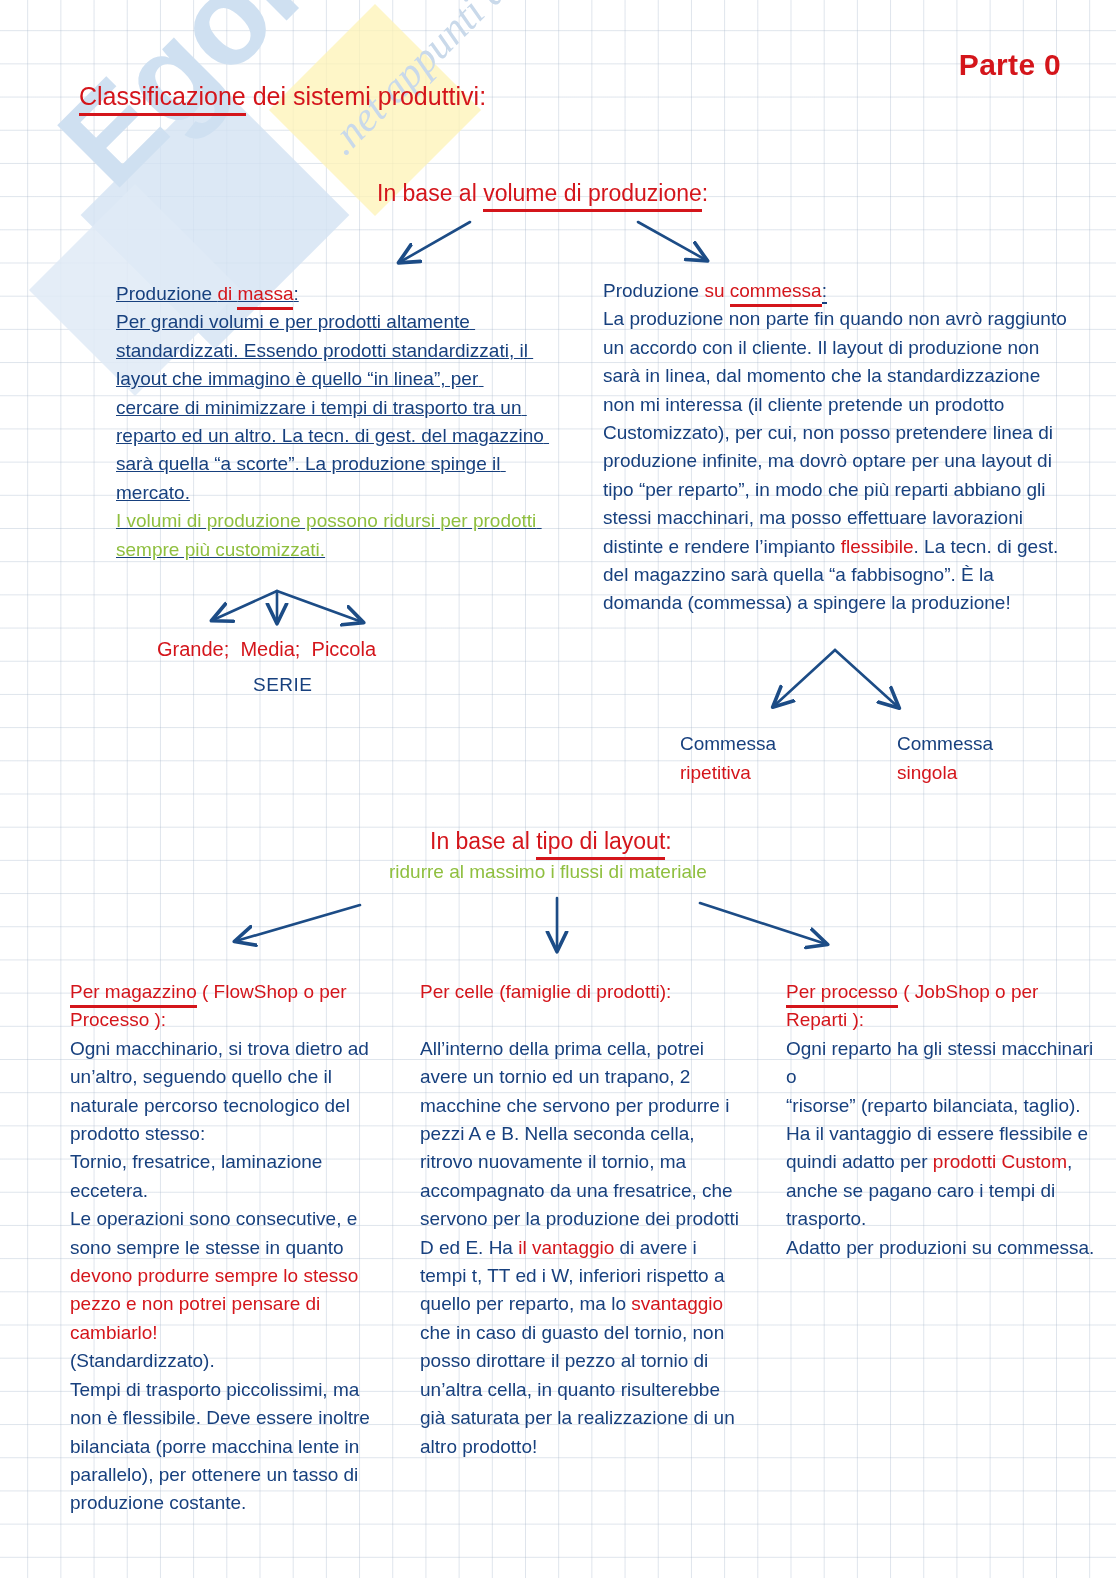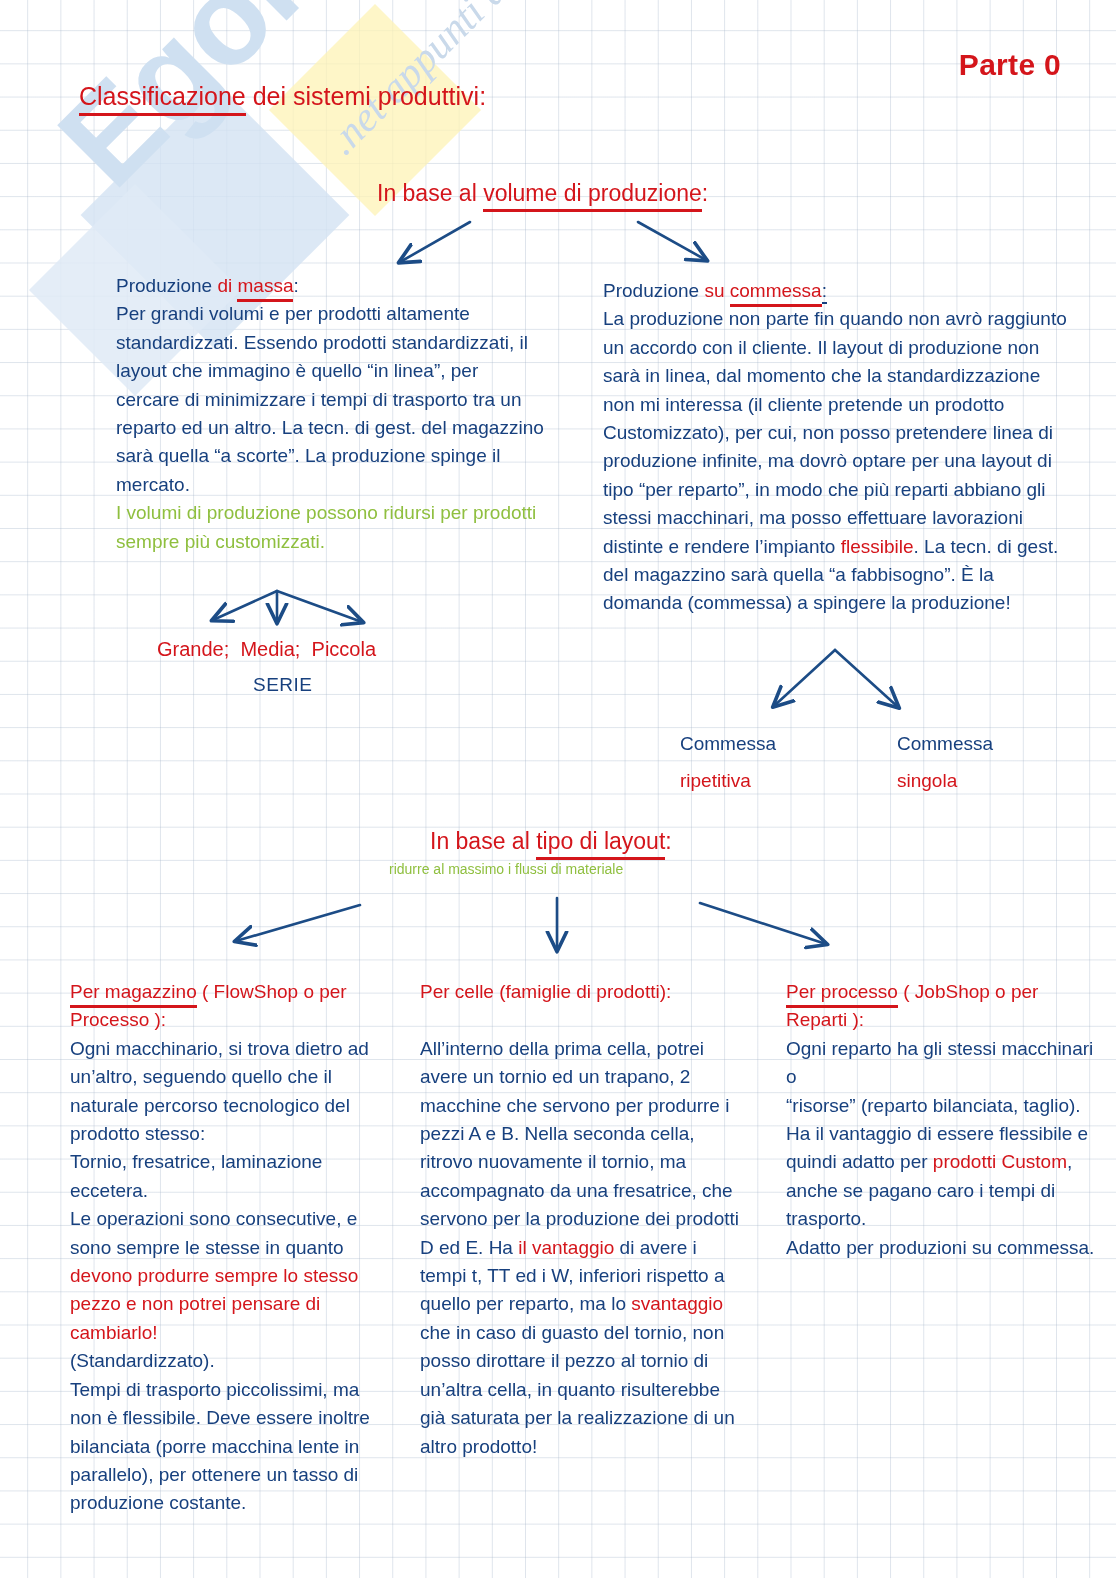--- a/index.html
+++ b/index.html
@@ -112,60 +112,60 @@
     color: #d4151b;
   }
 
   #hdr-layout {
     left: 430px; top: 830px;
     font-size: 23px;
     color: #d4151b;
   }
   #hdr-layout-sub {
     left: 389px; top: 862px;
-    font-size: 14px;
+    font-size: 19px;
     color: #8fbf3f;
     text-align: right;
   }
 
   
   .para {
     position: absolute;
     font-size: 19px;
     line-height: 28.4px;
     color: #17407e;
     white-space: pre-wrap;
     letter-spacing: 0px;
   }
   .para .hl-red  { color: #d4151b; }
   .para .hl-green{ color: #8fbf3f; }
 
   .para-head { color: #17407e; }
 
-  #col-massa   { left: 116px; top: 272px; width: 430px; }
+  #col-massa   { left: 116px; top: 280px; width: 430px; text-decoration: underline; }
   #col-commessa{ left: 603px; top: 277px; width: 470px; }
 
   #col-prodotto { left: 70px;  top: 978px; width: 320px; }
   #col-celle    { left: 420px; top: 978px; width: 325px; }
   #col-processo { left: 786px; top: 978px; width: 310px; }
 
   
   .lbl {
     position: absolute;
     font-size: 20px;
     line-height: 25px;
     white-space: pre;
   }
   #lbl-serie-row { left: 157px; top: 639px; font-size: 20px; color: #d4151b; }
   #lbl-serie     { left: 253px; top: 663px; font-size: 19px; color: #17407e; letter-spacing: .5px; margin-top: 12px;}
 
   #lbl-comm-rip  { left: 680px; top: 731px; font-size: 19px; }
   #lbl-comm-sin  { left: 897px; top: 731px; font-size: 19px; }
   .lbl .l1 { color:#17407e; display:block; }
-  .lbl .l2 { color:#d4151b; display:block; margin-top: 12px;}
+  .lbl .l2 { color:#d4151b; display:block; margin-top: 4px;}
 
   svg.arrows {
     position: absolute;
     left: 0; top: 0;
     width: 1116px; height: 1578px;
     z-index: 2;
     pointer-events: none;
   }
 </style>
 </head>

